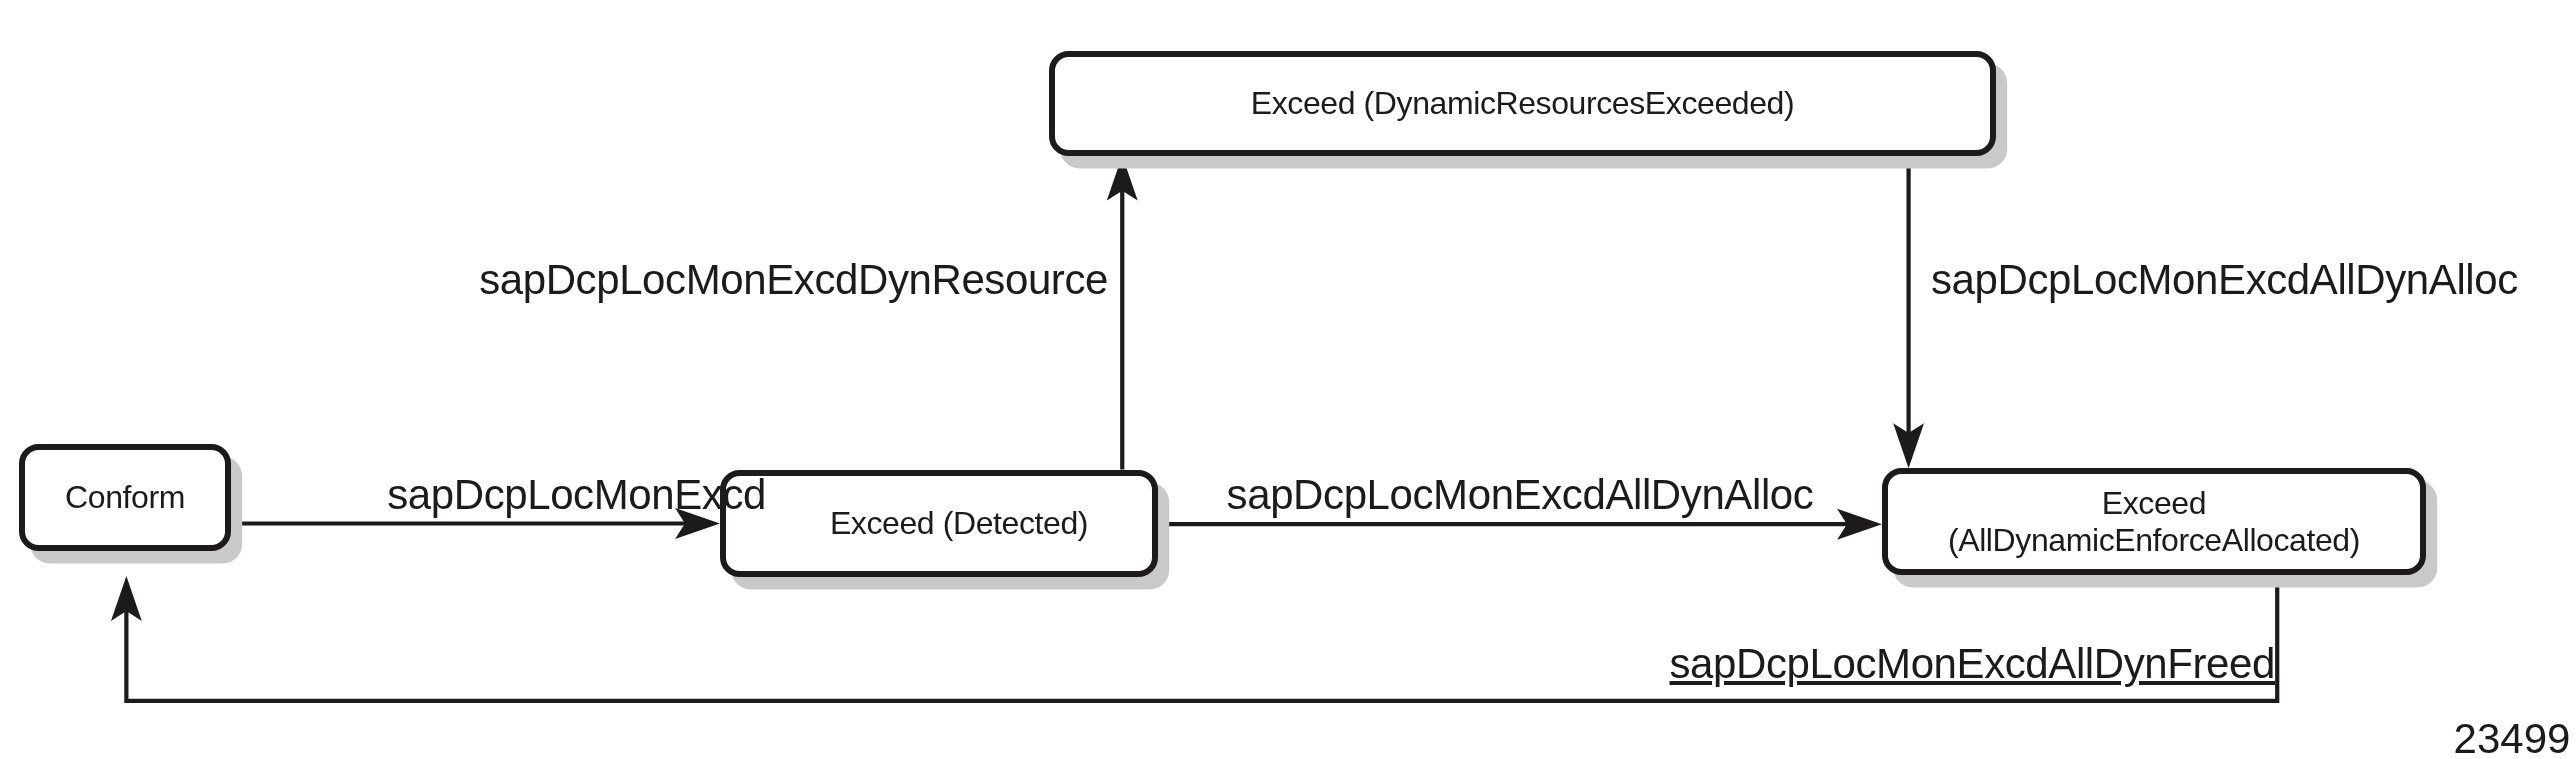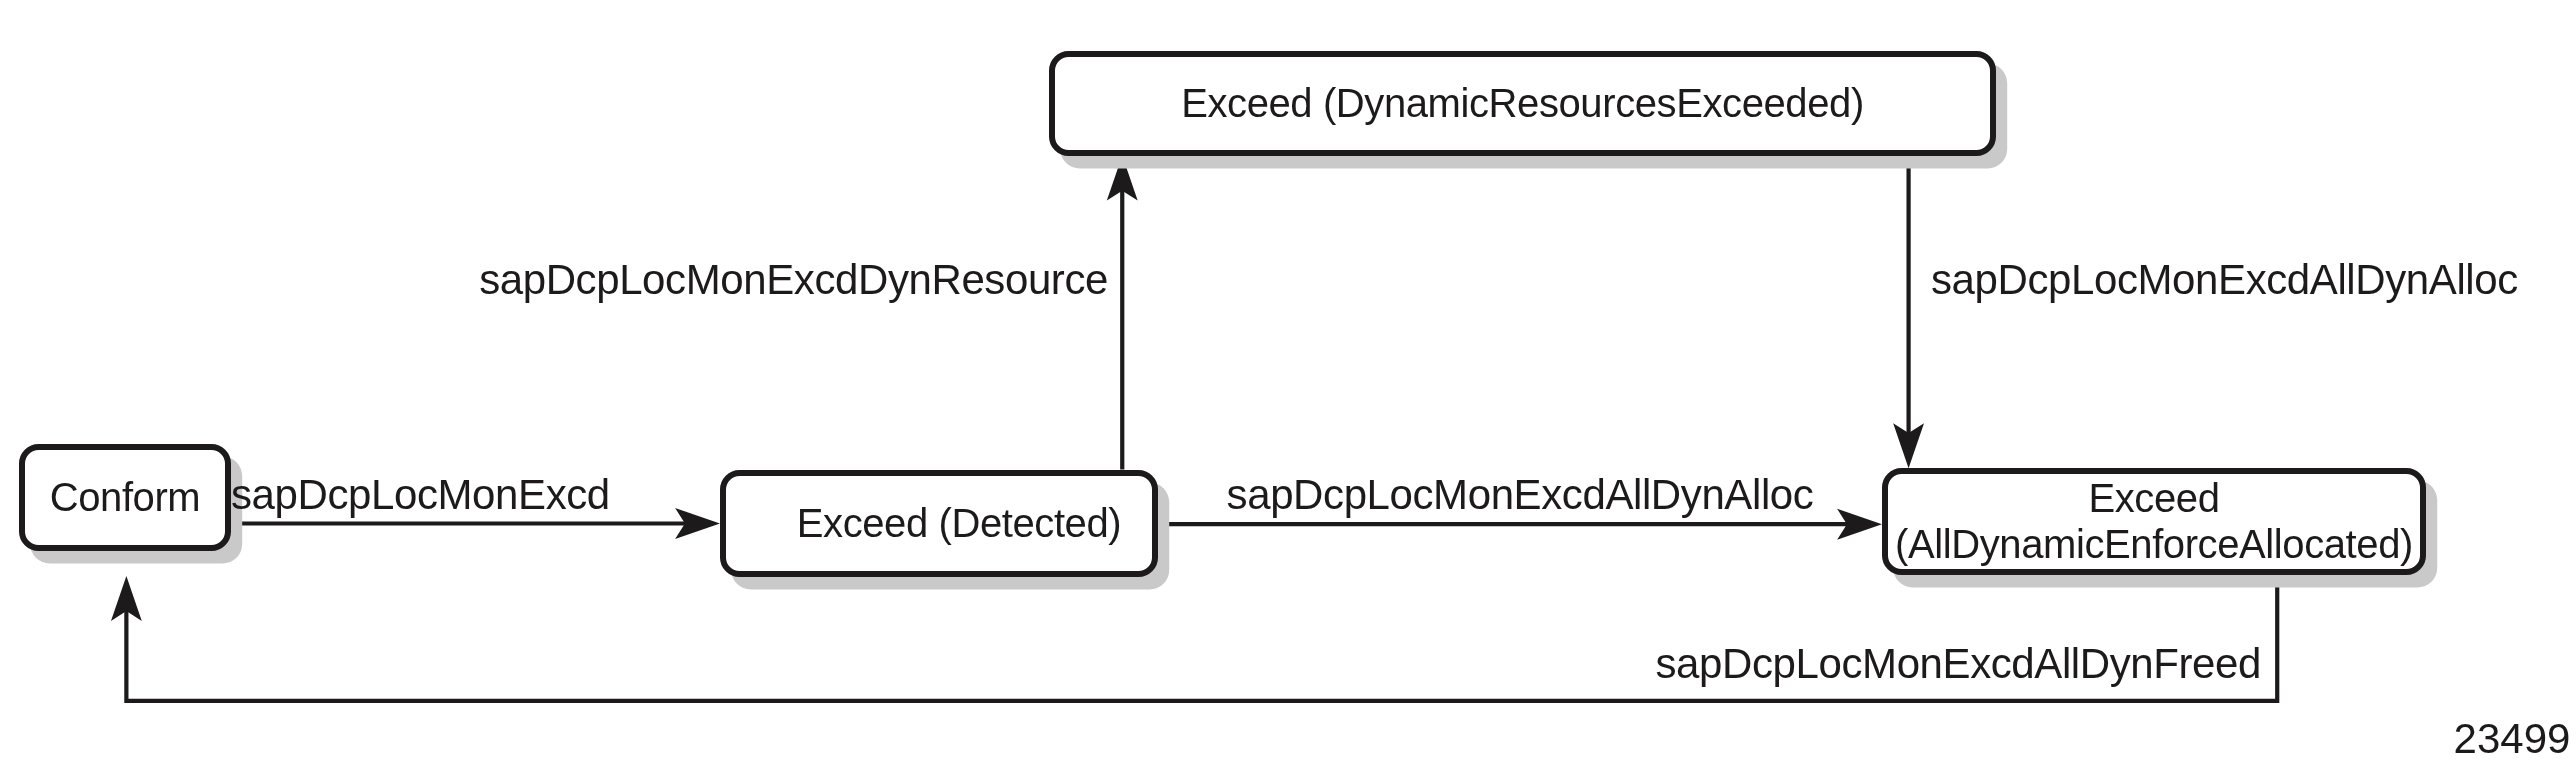--- a/index.html
+++ b/index.html
@@ -22,21 +22,21 @@
   .state{
     position:absolute;
     background:#fff;
     border:6.3px solid var(--ink);
     border-radius:19.6px;
     box-shadow:11.2px 12.6px 0 var(--shadow);
     display:flex;
     align-items:center;
     justify-content:center;
     text-align:center;
-    font-size:40px;
+    font-size:32px;
     line-height:1.13;
     letter-spacing:-0.4px;
     white-space:pre-line;
   }
   #state-conform          {left:19px;   top:444px; width:212px;  height:107px;}
   #state-exceed-detected  {left:720px; top:470px; width:438px;  height:107px;padding-left:40px;}
   #state-exceed-dynamic   {left:1049px; top:51px;  width:947px; height:105px;}
   #state-exceed-all       {left:1882px; top:468px; width:544px;  height:107px;}
 
   
@@ -58,25 +58,25 @@
 
   
   .edge-label{
     position:absolute;
     font-size:42px;
     line-height:42px;
     letter-spacing:-0.4px;
     white-space:nowrap;
     color:var(--ink);
   }
-  #label-conform-to-detected {left:231px;  top:474px; width:535px;  text-align:left;}
+  #label-conform-to-detected {left:231px;  top:474px; width:535px;  text-align:right;}
   #label-detected-to-dynamic {right:1468px;top:259px; text-align:right;}
   #label-detected-to-all     {left:1158px; top:474px; width:724px; text-align:center;}
   #label-dynamic-to-all      {left:1931px; top:259px; text-align:left;}
-  #label-all-to-conform      {right:315px; top:643px; text-align:center;}
+  #label-all-to-conform      {right:301px; top:643px; text-align:center;text-decoration:underline;}
 
   
   #figure-number{
     position:absolute;
     right:5.6px;
     top:719px;
     font-size:42px;
     line-height:39px;
     text-align:right;
     color:var(--ink);

